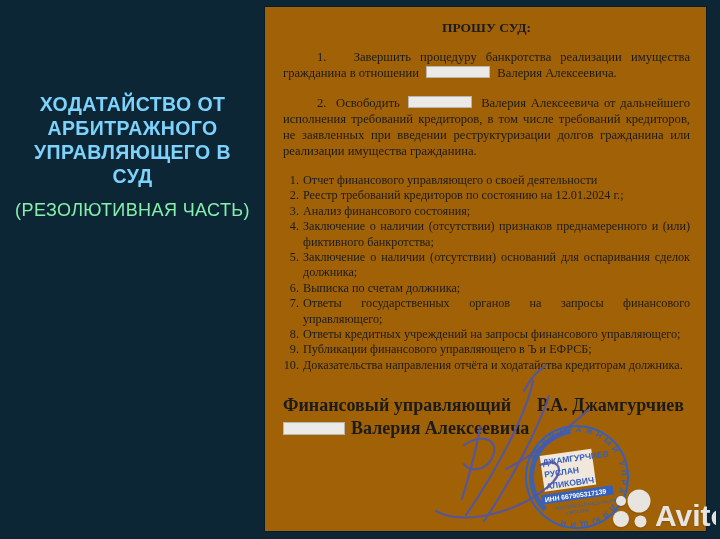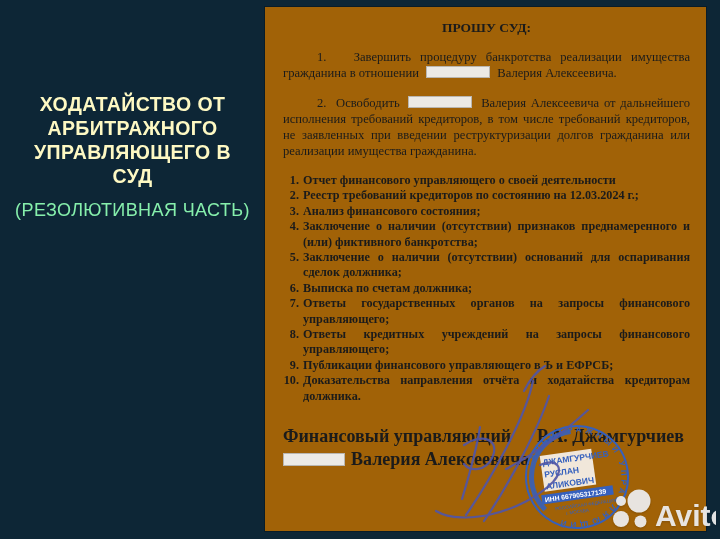--- a/index.html
+++ b/index.html
@@ -11,21 +11,21 @@
     font-family:"Liberation Sans", sans-serif;
   }
 
   
   .left-panel {
     position:absolute; left:0; top:0; width:265px; height:539px;
     display:flex; flex-direction:column; align-items:center;
     padding-top:92px; text-align:center;
   }
   .panel-title {
-    width:242px; color:#fef9c3; font-weight:bold;
+    width:242px; color:#7dd3fc; font-weight:bold;
     font-size:19.5px; line-height:24px; letter-spacing:0.4px;
   }
   .panel-subtitle {
     margin-top:12px; color:#86efac; font-size:18px;
     letter-spacing:0.4px; font-weight:normal;
   }
 
   
   .document {
     position:absolute; left:265px; top:7px; width:441px; height:524px;
@@ -46,21 +46,21 @@
     display:inline-block; width:64px; height:12px;
     background:#eceae6; border:1px solid #b9b6b1;
     vertical-align:-1px; margin:0 4px;
   }
   .attach-heading {
     font-weight:bold; font-size:12.8px; text-indent:34px;
     margin:15px 0 9px;
   }
   ol.attachments {
     margin:0 0 0 0; padding-left:19px;
-    font-size:12.2px; line-height:15.4px;font-weight:bold;
+    font-size:12.2px; line-height:15.4px;
   }
   ol.attachments li { text-align:justify; padding-left:1px; }
 
   
   .sig-row {
     display:flex; justify-content:space-between;
     margin-top:22px; font-size:18px; font-weight:bold;
   }
   .sig-left .sig-name { margin-top:2px; }
   .sig-left .redacted { width:62px; height:13px; margin:0 6px 0 0; }
@@ -100,21 +100,21 @@
   <p class="para">
     <span>2.</span>&nbsp;
     <span>Освободить</span>
     <span class="redacted"></span>
     <span>Валерия Алексеевича от дальнейшего исполнения требований кредиторов, в том числе требований кредиторов, не заявленных при введении реструктуризации долгов гражданина или реализации имущества гражданина.</span>
   </p>
 
 
   <ol class="attachments">
     <li>Отчет финансового управляющего о своей деятельности</li>
-    <li>Реестр требований кредиторов по состоянию на 12.03.2024 г.;</li>
+    <li>Реестр требований кредиторов по состоянию на 12.01.2024 г.;</li>
     <li>Анализ финансового состояния;</li>
     <li>Заключение о наличии (отсутствии) признаков преднамеренного и (или) фиктивного банкротства;</li>
     <li>Заключение о наличии (отсутствии) оснований для оспаривания сделок должника;</li>
     <li>Выписка по счетам должника;</li>
     <li>Ответы государственных органов на запросы финансового управляющего;</li>
     <li>Ответы кредитных учреждений на запросы финансового управляющего;</li>
     <li>Публикации финансового управляющего в Ъ и ЕФРСБ;</li>
     <li>Доказательства направления отчёта и ходатайства кредиторам должника.</li>
   </ol>
 

